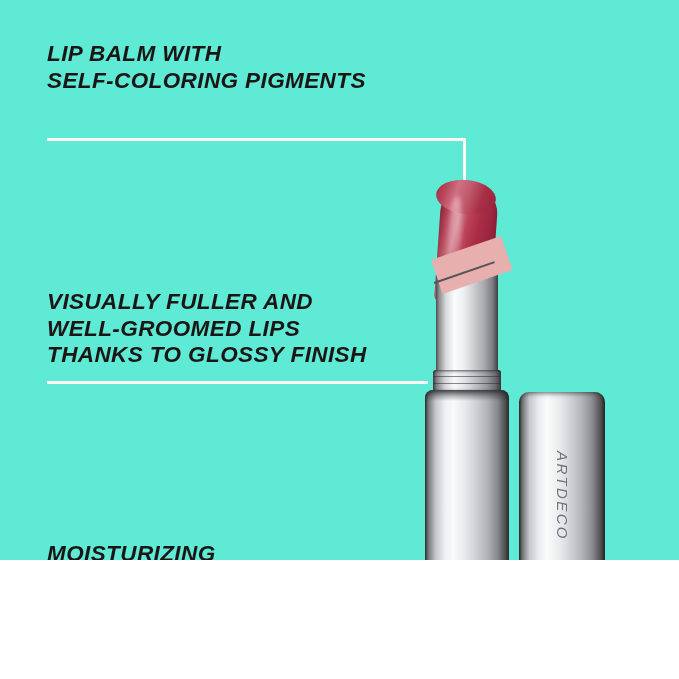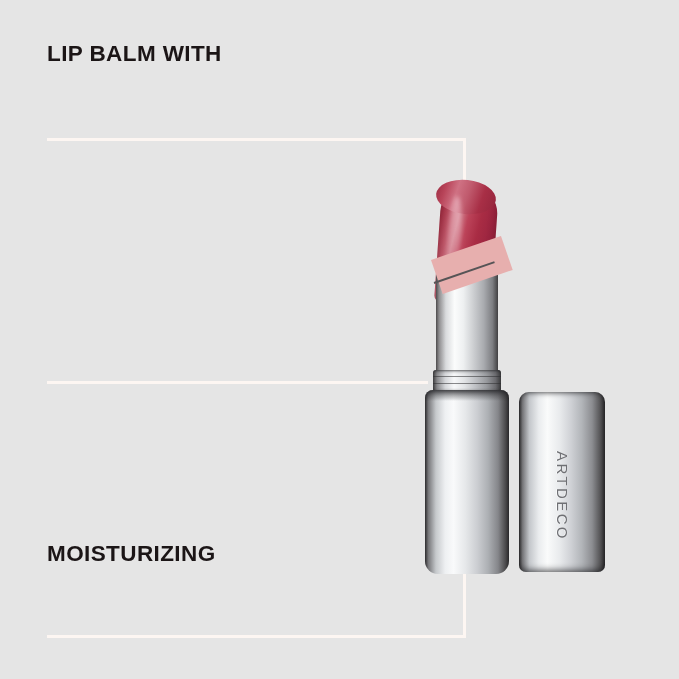--- a/index.html
+++ b/index.html
@@ -8,23 +8,24 @@
   }
   body {
     width: 679px;
     height: 679px;
     overflow: hidden;
     font-family: "Liberation Sans", sans-serif;
   }
   #poster {
     position: relative;
     width: 679px;
-    height: 679px;
-    background: #e5e5e5;
+    height: 560px;
+    background: #5eead4;
     overflow: hidden;
+    font-style: italic;
   }
 
   
   .claim {
     position: absolute;
     left: 47px;
     color: #1b1516;
     font-family: "Liberation Sans", sans-serif;
     font-weight: bold;
     font-size: 22.5px;
@@ -265,24 +266,30 @@
     text-shadow: 0 1px 0 rgba(255,255,255,.65);
   }
 </style>
 </head>
 <body>
 
 <div id="poster">
 
   <div class="claim" id="claim-1">
     <span class="ln">LIP BALM WITH</span>
+    <span class="ln">SELF-COLORING PIGMENTS</span>
   </div>
   <div class="rule-h" id="rule-1-h"></div>
   <div class="rule-v" id="rule-1-v"></div>
 
+  <div class="claim" id="claim-2">
+    <span class="ln">VISUALLY FULLER AND</span>
+    <span class="ln">WELL-GROOMED LIPS</span>
+    <span class="ln">THANKS TO GLOSSY FINISH</span>
+  </div>
   <div class="rule-h" id="rule-2-h"></div>
 
   <div class="claim" id="claim-3">
     <span class="ln">MOISTURIZING</span>
   </div>
   <div class="rule-h" id="rule-3-h"></div>
   <div class="rule-v" id="rule-3-v"></div>
 
   <div id="lipstick">
     <div class="bullet"></div>

